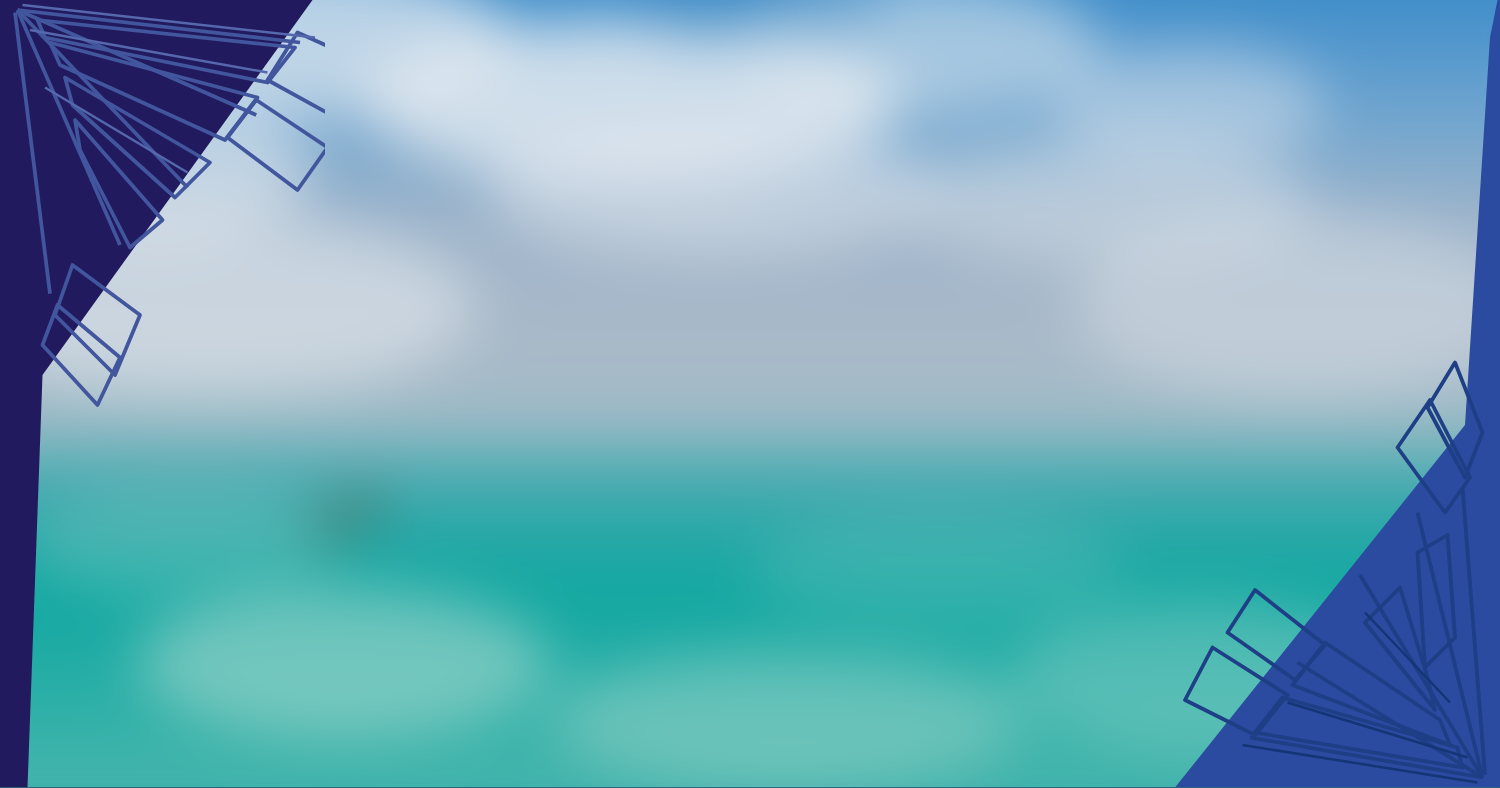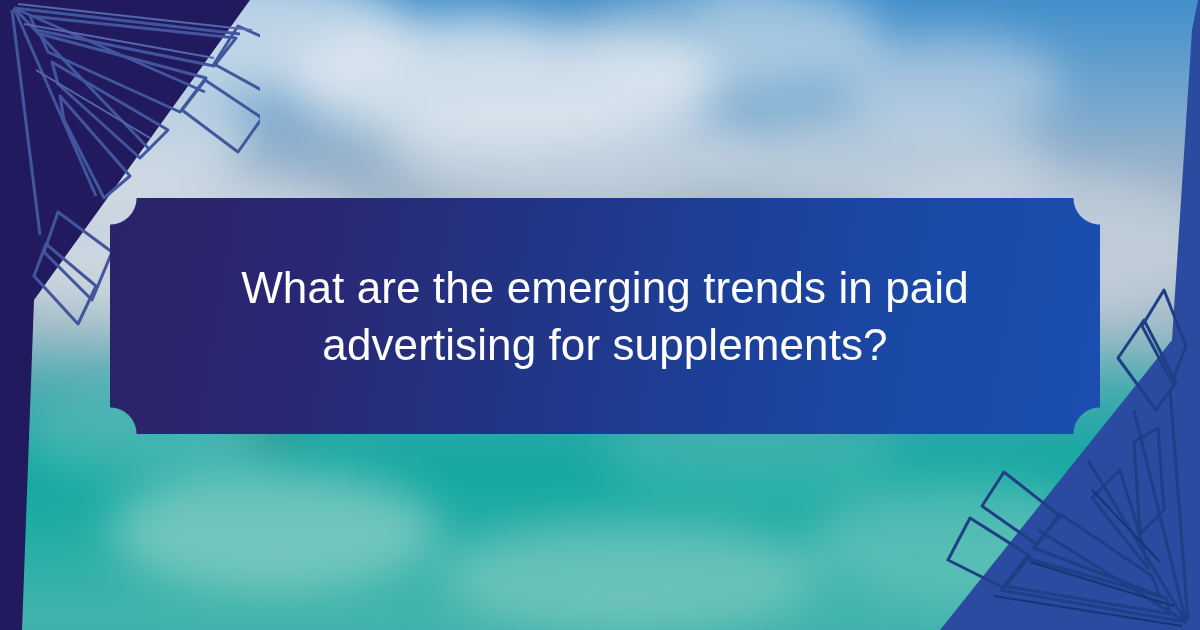--- a/index.html
+++ b/index.html
@@ -250,17 +250,14 @@
       <path d="M116,554 L62,516 L84,482 L140,526 Z"></path>
       <path d="M236,420 L198,368 L224,330 L256,392 Z"></path>
       <path d="M252,392 L222,336 L244,300 L266,356 Z"></path>
 
       <path d="M262,636 L74,606" stroke="#143676" stroke-width="2"></path>
       <path d="M254,616 L110,572" stroke="#143676" stroke-width="2"></path>
       <path d="M240,572 L172,500" stroke="#143676" stroke-width="2"></path>
     </g>
   </svg>
 
-  <div class="banner">
-    <h1 class="banner-title">What are the emerging trends in paid advertising for supplements?</h1>
-  </div>
 
 </div>
 
 </body></html>

